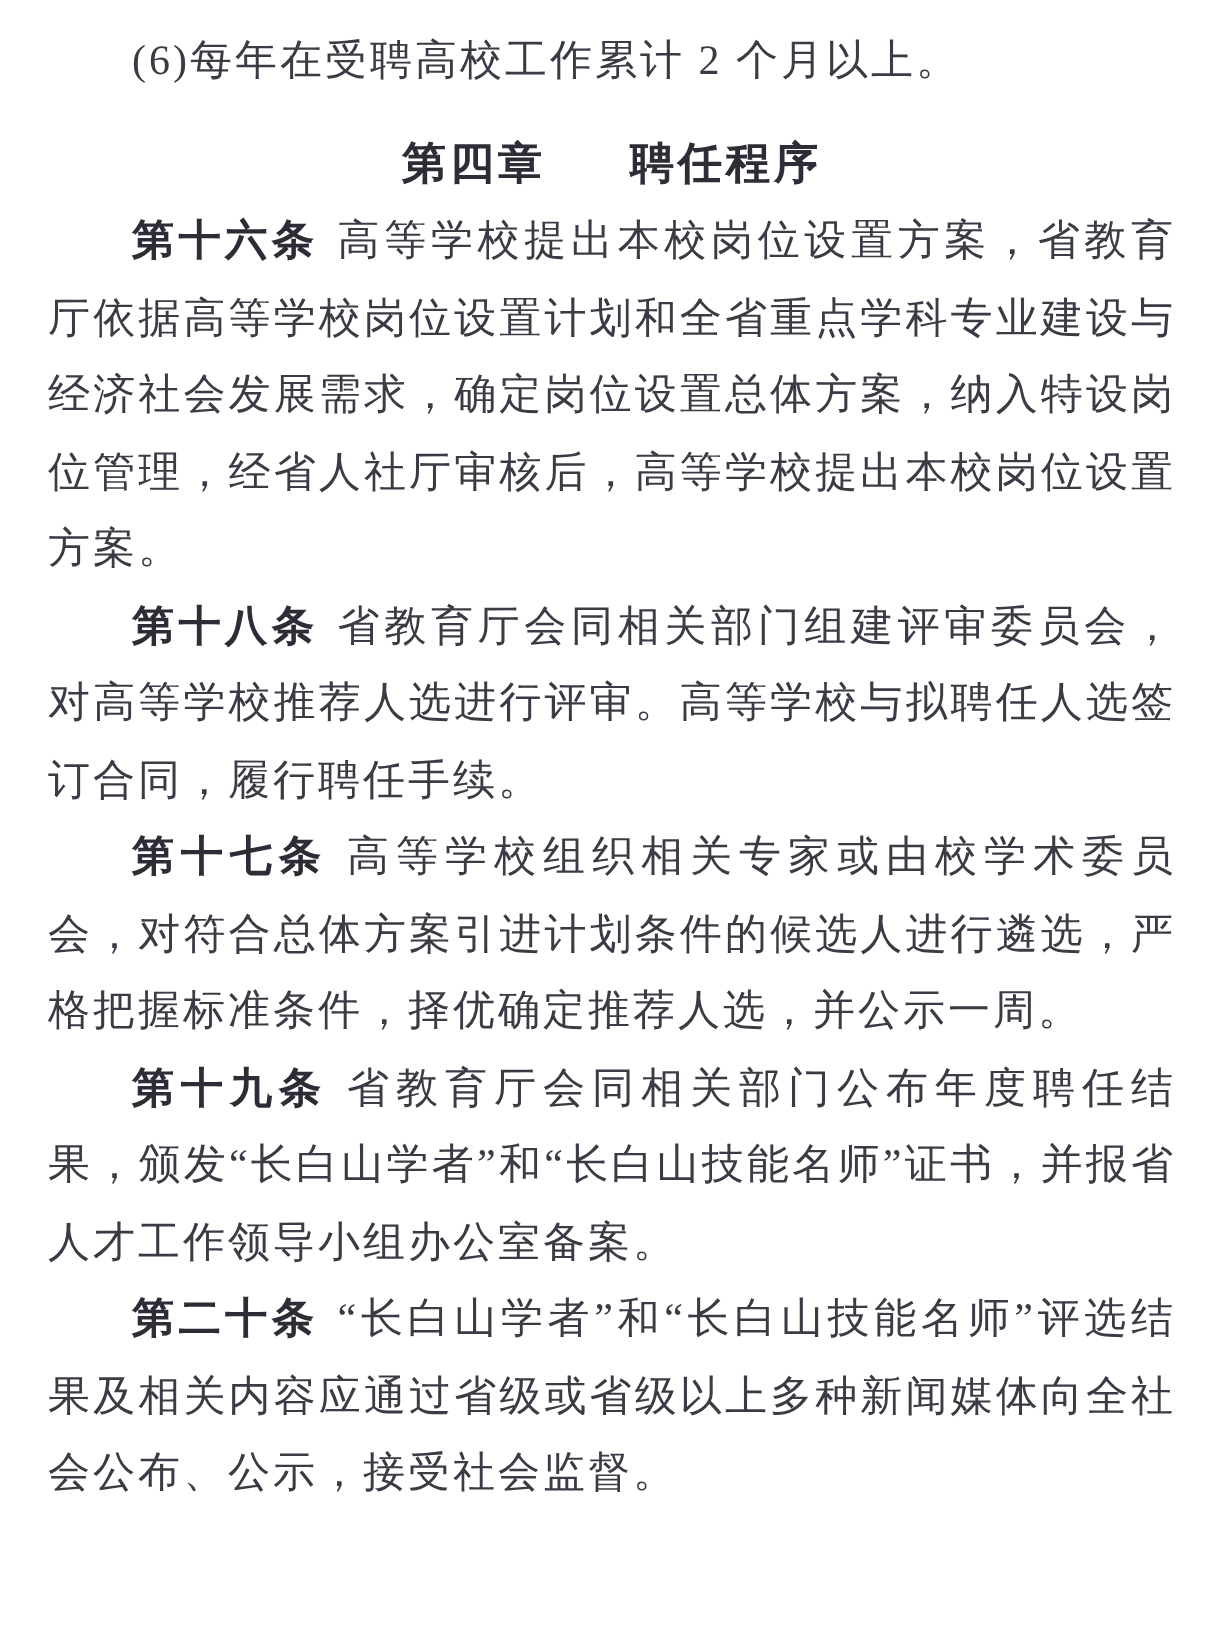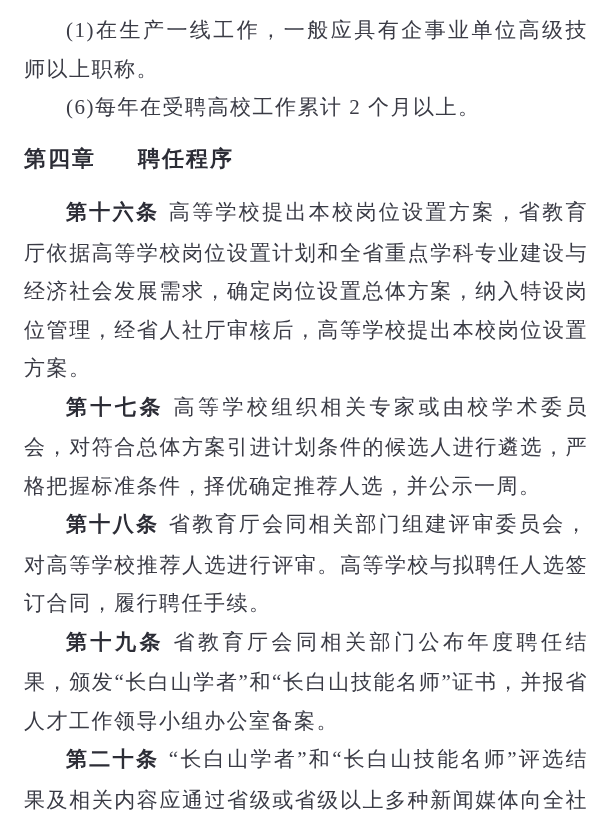--- a/index.html
+++ b/index.html
@@ -22,62 +22,61 @@
     margin: 0;
     font-size: 21px;
     line-height: 38.5px;
     letter-spacing: 1.5px;
     text-align: justify;
     text-justify: inter-character;
     text-indent: 2em;
     color: var(--text, #3a3b45);
   }
   .article-label {
-    font-family: Liberation Mono, monospace;
+    font-family: Liberation Serif, serif;
     font-weight: 700;
     color: var(--heading, #2c2d36);
     margin-right: 0.45em;
   }
   h2.chapter {
-    margin: 13px 0 15px 0;
+    margin: 13px 0 0 0;
     font-size: 22px;
     line-height: 38.5px;
     font-family: "Liberation Sans", "DejaVu Sans", sans-serif;
     font-weight: 700;
     color: var(--heading, #2c2d36);
-    text-align: left;
+    text-align: center;
     letter-spacing: 2px;
   }
   h2.chapter .chapter-number {
     margin-right: 42px;
   }
 </style>
 </head>
 <body>
 
 <div class="page">
 
-  <p class="body-text">(1)在生产一线工作，一般应具有企事业单位高级技师以上职称。</p>
 
   <p class="body-text">(6)每年在受聘高校工作累计 2 个月以上。</p>
 
   <h2 class="chapter">
     <span class="chapter-number">第四章</span><span class="chapter-title">聘任程序</span>
   </h2>
 
   <p class="body-text article">
     <span class="article-label">第十六条</span><span>高等学校提出本校岗位设置方案，省教育厅依据高等学校岗位设置计划和全省重点学科专业建设与经济社会发展需求，确定岗位设置总体方案，纳入特设岗位管理，经省人社厅审核后，高等学校提出本校岗位设置方案。</span>
   </p>
 
   <p class="body-text article">
-    <span class="article-label">第十七条</span><span>高等学校组织相关专家或由校学术委员会，对符合总体方案引进计划条件的候选人进行遴选，严格把握标准条件，择优确定推荐人选，并公示一周。</span>
+    <span class="article-label">第十八条</span><span>省教育厅会同相关部门组建评审委员会，对高等学校推荐人选进行评审。高等学校与拟聘任人选签订合同，履行聘任手续。</span>
   </p>
 
   <p class="body-text article">
-    <span class="article-label">第十八条</span><span>省教育厅会同相关部门组建评审委员会，对高等学校推荐人选进行评审。高等学校与拟聘任人选签订合同，履行聘任手续。</span>
+    <span class="article-label">第十七条</span><span>高等学校组织相关专家或由校学术委员会，对符合总体方案引进计划条件的候选人进行遴选，严格把握标准条件，择优确定推荐人选，并公示一周。</span>
   </p>
 
   <p class="body-text article">
     <span class="article-label">第十九条</span><span>省教育厅会同相关部门公布年度聘任结果，颁发“长白山学者”和“长白山技能名师”证书，并报省人才工作领导小组办公室备案。</span>
   </p>
 
   <p class="body-text article">
     <span class="article-label">第二十条</span><span>“长白山学者”和“长白山技能名师”评选结果及相关内容应通过省级或省级以上多种新闻媒体向全社会公布、公示，接受社会监督。</span>
   </p>
 

